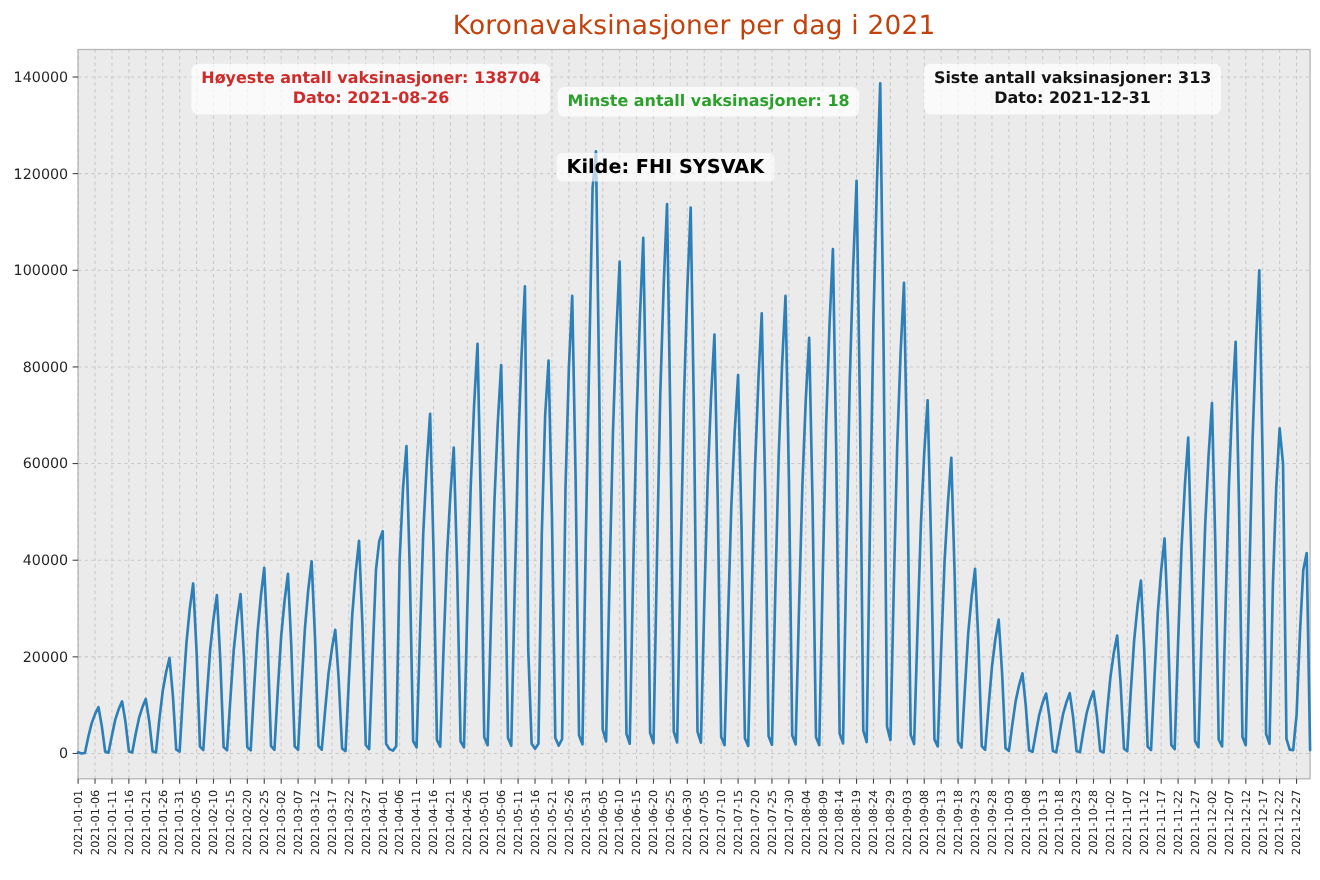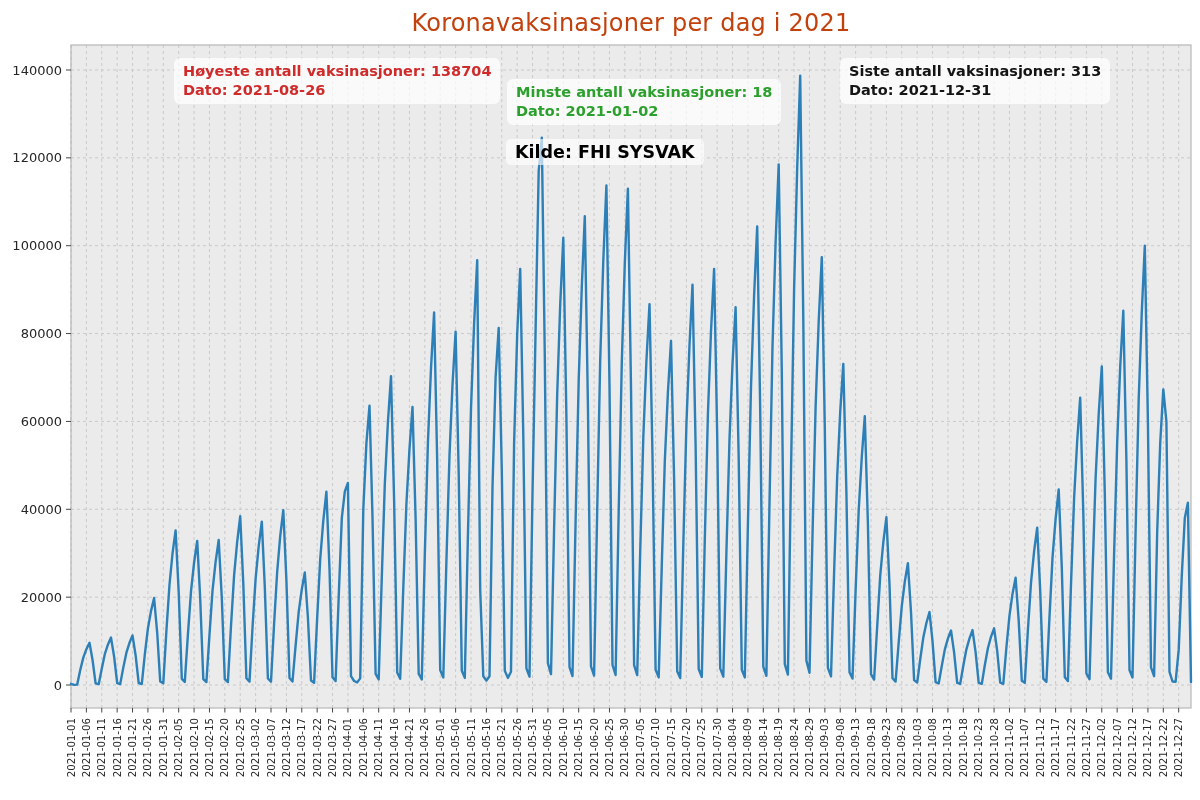--- a/index.html
+++ b/index.html
@@ -2,21 +2,21 @@
 <html><head>
 <meta charset="utf-8">
 <style>
   html,body{margin:0;padding:0;background:#ffffff;width:1200px;height:800px;overflow:hidden;
     font-family:"DejaVu Sans", sans-serif;}
   .figure{position:relative;width:1200px;height:800px;background:#ffffff;}
   .chart-title{position:absolute;left:71px;top:9px;width:1120px;text-align:center;
     font-size:24px;color:#c2410c;letter-spacing:.2px;}
   #plot-svg{position:absolute;left:0;top:0;}
   .anno{position:absolute;font-weight:bold;font-size:14.5px;line-height:19px;
-    background:rgba(255,255,255,0.72);border-radius:6px;padding:4px 9px;white-space:nowrap;}
+    background:rgba(255,255,255,0.72);border-radius:6px;padding:4px 9px;white-space:nowrap;text-align:center;}
   .anno span{display:block;}
   .anno-max{left:174px;top:58px;color:#cf2b2b;}
   .anno-min{left:507px;top:58px;color:#2ca02c;margin-top:21px;}
   .anno-last{left:840px;top:58px;color:#141414;}
   .watermark{position:absolute;left:506px;top:139px;font-weight:bold;font-size:17.5px;
     color:#000000;background:rgba(255,255,255,0.65);border-radius:5px;padding:3px 9px;white-space:nowrap;}
   svg text{font-family:"DejaVu Sans", sans-serif;}
 </style>
 </head>
 <body>
@@ -279,21 +279,20 @@
       <polyline points="71.0,683.9 74.1,684.9 77.2,684.6 80.2,670.2 83.3,657.6 86.4,649.2 89.5,642.8 92.5,659.7 95.6,683.3 98.7,684.2 101.8,668.4 104.8,654.2 107.9,644.7 111.0,637.6 114.1,656.5 117.2,683.1 120.2,684.1 123.3,667.6 126.4,652.7 129.5,642.8 132.5,635.4 135.6,655.2 138.7,683.0 141.8,684.0 144.8,654.6 147.9,628.5 151.0,611.1 154.1,598.0 157.2,632.8 160.2,681.5 163.3,683.3 166.4,630.9 169.5,584.5 172.5,553.6 175.6,530.4 178.7,592.2 181.8,678.8 184.8,681.9 187.9,634.6 191.0,591.3 194.1,562.5 197.2,540.9 200.2,598.5 203.3,679.2 206.4,682.1 209.5,634.3 212.5,590.8 215.6,561.8 218.7,540.0 221.8,598.0 224.8,679.2 227.9,682.1 231.0,626.0 234.1,575.4 237.2,541.6 240.2,516.3 243.3,583.8 246.4,678.3 249.5,681.6 252.5,627.8 255.6,578.8 258.7,546.1 261.8,521.6 264.8,587.0 267.9,678.5 271.0,681.7 274.1,623.8 277.2,571.4 280.2,536.4 283.3,510.2 286.4,580.1 289.5,678.0 292.5,681.5 295.6,645.6 298.7,611.9 301.8,589.4 304.8,572.5 307.9,617.5 311.0,680.5 314.1,682.8 317.2,617.4 320.2,559.4 323.3,520.7 326.4,491.7 329.5,569.0 332.5,677.3 335.6,681.1 338.7,597.1 341.8,518.1 344.8,491.7 347.9,482.9 351.0,676.2 354.1,681.0 357.2,682.4 360.2,678.4 363.3,509.3 366.4,443.4 369.5,405.6 372.5,517.4 375.6,673.8 378.7,679.4 381.8,576.9 384.8,484.3 387.9,422.5 391.0,376.2 394.1,499.7 397.2,672.6 400.2,678.8 403.3,587.7 406.4,504.3 409.5,448.6 412.5,406.9 415.6,518.2 418.7,673.9 421.8,679.4 424.8,554.6 427.9,442.9 431.0,368.4 434.1,312.5 437.2,461.5 440.2,670.1 443.3,677.5 446.4,561.4 449.5,455.4 452.5,384.8 455.6,331.8 458.7,473.1 461.8,670.9 464.8,677.9 467.9,536.3 471.0,408.9 474.1,323.9 477.2,260.2 480.2,589.7 483.3,676.2 486.4,680.6 489.5,676.2 492.5,487.3 495.6,377.5 498.7,327.9 501.8,470.7 504.8,670.7 507.9,677.9 511.0,671.8 514.1,443.4 517.2,333.6 520.2,269.0 523.3,435.4 526.4,668.4 529.5,676.7 532.5,493.4 535.6,329.2 538.7,171.0 541.8,137.6 544.8,356.6 547.9,663.1 551.0,674.1 554.1,528.5 557.2,394.3 560.2,304.9 563.3,237.8 566.4,416.7 569.5,667.1 572.5,676.1 575.6,520.9 578.7,380.3 581.8,286.6 584.8,216.3 587.9,403.8 591.0,666.3 594.1,675.6 597.2,510.2 600.2,360.3 603.3,260.5 606.4,185.5 609.5,385.3 612.5,665.0 615.6,675.0 618.7,511.3 621.8,362.3 624.8,263.1 627.9,188.6 631.0,387.2 634.1,665.1 637.2,675.1 640.2,551.7 643.3,437.4 646.4,361.3 649.5,304.1 652.5,456.5 655.6,669.8 658.7,677.4 661.8,564.6 664.8,461.4 667.9,392.6 671.0,341.0 674.1,478.6 677.2,671.2 680.2,678.1 683.3,544.9 686.4,424.9 689.5,344.8 692.5,284.8 695.6,444.9 698.7,669.0 701.8,677.0 704.8,539.4 707.9,414.6 711.0,331.4 714.1,269.0 717.2,435.4 720.2,668.4 723.3,676.7 726.4,552.8 729.5,439.4 732.5,363.9 735.6,307.2 738.7,458.3 741.8,669.9 744.8,677.4 747.9,524.5 751.0,386.9 754.1,295.2 757.2,226.4 760.2,409.8 763.3,666.7 766.4,675.8 769.5,502.8 772.5,346.6 775.6,242.5 778.7,164.4 781.8,372.7 784.8,664.2 787.9,674.6 791.0,471.7 794.1,288.9 797.2,167.1 800.2,75.7 803.3,319.4 806.4,660.6 809.5,672.8 812.5,535.2 815.6,406.9 818.7,321.3 821.8,257.1 824.8,428.3 827.9,667.9 831.0,676.4 834.1,572.6 837.2,476.3 840.2,412.0 843.3,363.9 846.4,492.3 849.5,672.2 852.5,678.6 855.6,590.9 858.7,510.3 861.8,456.5 864.8,416.2 867.9,523.7 871.0,674.2 874.1,679.6 877.2,626.3 880.2,575.9 883.3,542.4 886.4,517.2 889.5,584.3 892.5,678.3 895.6,681.6 898.7,642.4 901.8,605.9 904.8,581.6 907.9,563.3 911.0,612.0 914.1,680.1 917.2,682.6 920.2,659.5 923.3,637.6 926.4,623.0 929.5,612.1 932.5,641.2 935.6,682.1 938.7,683.5 941.8,665.9 944.8,649.6 947.9,638.7 951.0,630.5 954.1,652.3 957.2,682.8 960.2,683.9 963.3,665.8 966.4,649.3 969.5,638.3 972.5,630.1 975.6,652.1 978.7,682.8 981.8,683.9 984.8,665.2 987.9,648.2 991.0,636.8 994.1,628.3 997.2,651.0 1000.2,682.7 1003.3,683.9 1006.4,647.5 1009.5,615.3 1012.5,593.9 1015.6,577.8 1018.7,620.7 1021.8,680.7 1024.8,682.9 1027.9,630.0 1031.0,582.8 1034.1,551.3 1037.2,527.7 1040.2,590.6 1043.3,678.7 1046.4,681.9 1049.5,616.6 1052.5,557.9 1055.6,518.8 1058.7,489.5 1061.8,567.7 1064.8,677.2 1067.9,681.1 1071.0,584.4 1074.1,498.3 1077.2,440.8 1080.2,397.7 1083.3,512.6 1086.4,673.5 1089.5,679.3 1092.5,573.5 1095.6,478.0 1098.7,414.3 1101.8,366.5 1104.8,493.9 1107.9,672.3 1111.0,678.6 1114.1,554.0 1117.2,441.7 1120.2,366.9 1123.3,310.7 1126.4,460.4 1129.5,670.0 1132.5,677.5 1135.6,531.3 1138.7,399.5 1141.8,311.6 1144.8,245.7 1147.9,421.4 1151.0,667.4 1154.1,676.2 1157.2,531.3 1160.2,443.4 1163.3,389.4 1166.4,421.4 1169.5,671.8 1172.5,681.5 1175.6,681.9 1178.7,649.9 1181.8,575.2 1184.8,518.1 1187.9,502.7 1191.0,681.9" fill="none" stroke="#2d7fb8" stroke-width="2.4" stroke-linejoin="round" stroke-linecap="round"></polyline>
     </svg>
   <div class="chart-title">Koronavaksinasjoner per dag i 2021</div>
 
   <div class="anno anno-max" style="color: rgb(207, 43, 43);">
     <span>Høyeste antall vaksinasjoner: 138704</span>
     <span>Dato: 2021-08-26</span>
   </div>
   <div class="anno anno-min" style="color: rgb(44, 160, 44);">
     <span>Minste antall vaksinasjoner: 18</span>
-    <span>Dato: 2021-01-02</span>
   </div>
   <div class="anno anno-last" style="color: rgb(20, 20, 20);">
     <span>Siste antall vaksinasjoner: 313</span>
     <span>Dato: 2021-12-31</span>
   </div>
 
   <div class="watermark">Kilde: FHI SYSVAK</div>
 </div>
 
 </body></html>

